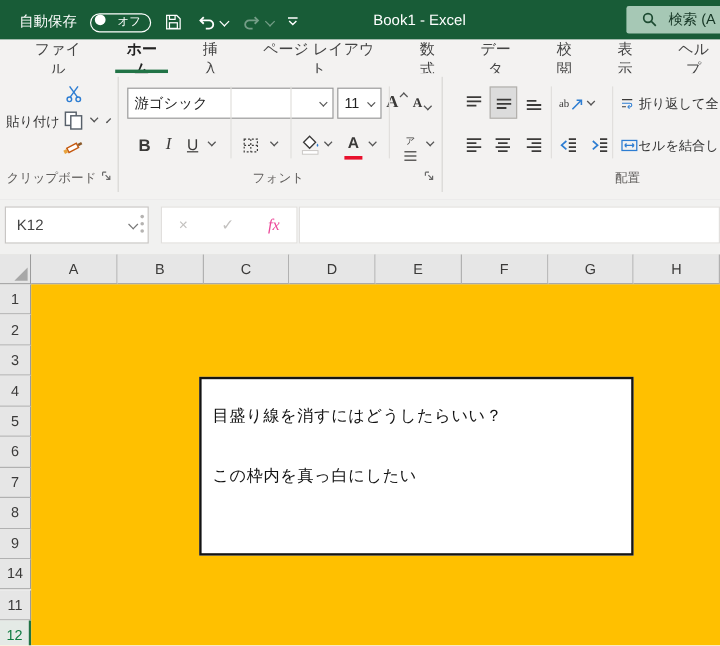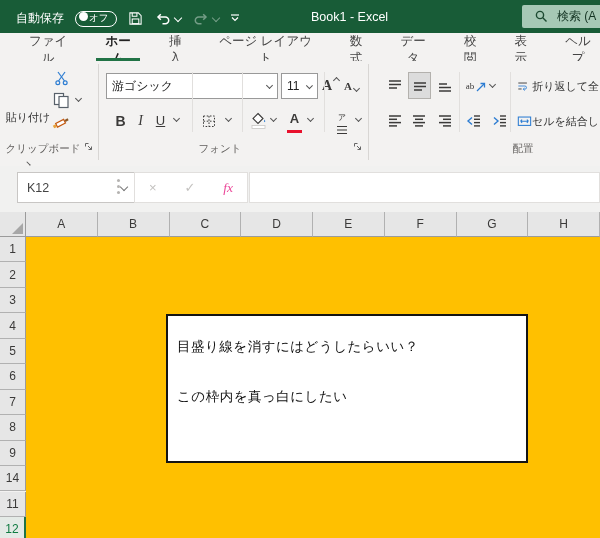--- a/index.html
+++ b/index.html
@@ -5,21 +5,21 @@
   html,body{margin:0;padding:0;background:#fff;}
   #screen{position:relative;width:600px;height:538px;overflow:hidden;
           font-family:"Liberation Sans",sans-serif;background:#f3f2f1;
           -webkit-font-smoothing:antialiased;}
 
   
   .titlebar{position:absolute;left:0;top:0;width:100%;height:33px;
             background:var(--titlebar_bg,#185C37);color:#fff;}
   .qat{position:absolute;left:16px;top:0;height:37px;display:flex;align-items:center;gap:11px;}
   .autosave-label{font-size:12px;}
-  .toggle{display:flex;align-items:flex-start;gap:1px;height:16px;border:1px solid #fff;
+  .toggle{display:flex;align-items:flex-start;gap:10px;height:16px;border:1px solid #fff;
           border-radius:9px;padding:0 8px 0 3px;font-size:9.5px;cursor:pointer;background:none;color:#fff;}
   .knob{width:9px;height:9px;border-radius:50%;background:#fff;}
   .tbtn{background:none;border:none;padding:0;display:flex;align-items:center;gap:3px;color:#fff;cursor:pointer;}
   .dim{opacity:.4;}
   .chev{display:inline-block;width:5px;height:5px;border-right:1.3px solid currentColor;
         border-bottom:1.3px solid currentColor;transform:rotate(45deg);margin-top:-2px;}
   .wintitle{position:absolute;left:311px;top:0;height:33px;display:flex;align-items:center;
             font-size:12.5px;color:#fff;}
   .searchbox{position:absolute;left:522px;top:5px;width:95px;height:23px;border-radius:2px;
              background:var(--search_bg,#A6C8B5);display:flex;align-items:center;gap:9px;
@@ -55,21 +55,21 @@
   .colorbar{position:absolute;left:1px;bottom:0;width:15px;height:3.5px;}
   .rlabel{font-size:11px;color:#333;white-space:nowrap;}
   .rubylines{display:inline-block;width:10px;height:1.5px;background:#3b3a39;
              box-shadow:0 3.5px 0 #3b3a39,0 7px 0 #3b3a39;margin-top:-8px;}
 
   
   .formulabar{position:absolute;left:0;top:166px;width:100%;height:46px;background:#f1f1f0;
               border-bottom:1px solid #e1dfdd;}
   .namebox{position:absolute;left:4px;top:6px;width:100px;height:29px;background:#fff;
            border:1px solid #c8c6c4;display:flex;align-items:center;justify-content:space-between;
-           padding:0 9px;font-size:12.5px;color:#444;cursor:pointer;margin-left:13px;}
+           padding:0 9px;font-size:12.5px;color:#444;cursor:pointer;}
   .dots3{position:absolute;left:117px;top:19px;width:3px;height:3px;border-radius:50%;
          background:#b5b3b1;box-shadow:0 6px 0 #b5b3b1,0 -6px 0 #b5b3b1;}
   .fbbtns{position:absolute;left:134px;top:6px;width:112px;height:29px;background:#fff;
           border:1px solid #e1dfdd;display:flex;align-items:center;justify-content:space-around;}
   .fbtn{background:none;border:none;padding:0 4px;font-size:13px;cursor:pointer;}
   .gray{color:#c3c1bf;}
   .fxg{color:#ec4899;font-family:"Liberation Serif",serif;font-style:italic;font-size:13.5px;}
   .ffield{position:absolute;left:249px;top:6px;right:0;height:29px;background:#fff;
           border:1px solid #e1dfdd;font-size:12px;color:#222;display:flex;align-items:center;padding:0 6px;}
 
@@ -150,21 +150,21 @@
     <button class="tab">ページ レイアウト</button>
     <button class="tab">数式</button>
     <button class="tab">データ</button>
     <button class="tab">校閲</button>
     <button class="tab">表示</button>
     <button class="tab">ヘルプ</button>
   </nav>
 
   <section class="ribbon">
 
-    <button class="rbtn" style="left:6px;top:20px;width:44px;height:72px;flex-direction:column;gap:40px;">
+    <button class="rbtn" style="left:6px;top:4px;width:44px;height:72px;flex-direction:row;gap:40px;">
       <svg width="27" height="34" viewBox="0 0 27 34">
         <rect x="2" y="4" width="16" height="24" fill="#fff" stroke="#c08a2d" stroke-width="1.6"></rect>
         <rect x="6.5" y="1.5" width="7" height="5" fill="#f3f2f1" stroke="#c08a2d" stroke-width="1.3"></rect>
         <rect x="11" y="11" width="14" height="19" fill="#fff" stroke="#4a4a4a" stroke-width="1.3"></rect>
       </svg>
       <span class="rlabel">貼り付け</span>
       <span class="chev" style="color:#555;"></span>
     </button>
     <button class="rbtn" style="left:50px;top:8px;width:22px;height:19px;">
       <svg width="15" height="15" viewBox="0 0 15 15">
@@ -243,21 +243,21 @@
       <span class="colorbar" style="background:var(--red_bar,#E8112D);left:2px;"></span>
     </button>
     <span class="chev" style="position:absolute;left:308px;top:57px;color:#555;"></span>
     <div class="vdiv inner" style="left:324px;"></div>
     <button class="rbtn" style="left:331px;top:47px;width:22px;height:25px;flex-direction:column;">
       <span style="font-size:8px;line-height:8px;">ア</span>
       <span class="rubylines" style="margin-top:2px;"></span>
     </button>
     <span class="chev" style="position:absolute;left:356px;top:57px;color:#555;"></span>
 
-    <div class="grouplabel" style="left:94px;top:81px;width:252px;font-family:Liberation Mono, monospace;">フォント</div>
+    <div class="grouplabel" style="left:106px;top:81px;width:252px;font-family:Liberation Mono, monospace;">フォント</div>
     <button class="rbtn" style="left:352px;top:80px;width:11px;height:11px;">
       <svg width="9" height="9" viewBox="0 0 9 9">
         <path d="M1.5 1.5 H4.5 M1.5 1.5 V4.5" stroke="#666" fill="none"></path>
         <path d="M4 4 L7.5 7.5 M7.5 4.5 V7.5 H4.5" stroke="#666" fill="none"></path>
       </svg>
     </button>
     <div class="vdiv" style="left:368px;"></div>
 
     <button class="rbtn" style="left:384px;top:13px;width:21px;height:24px;">
       <svg width="16" height="16" viewBox="0 0 16 16">

